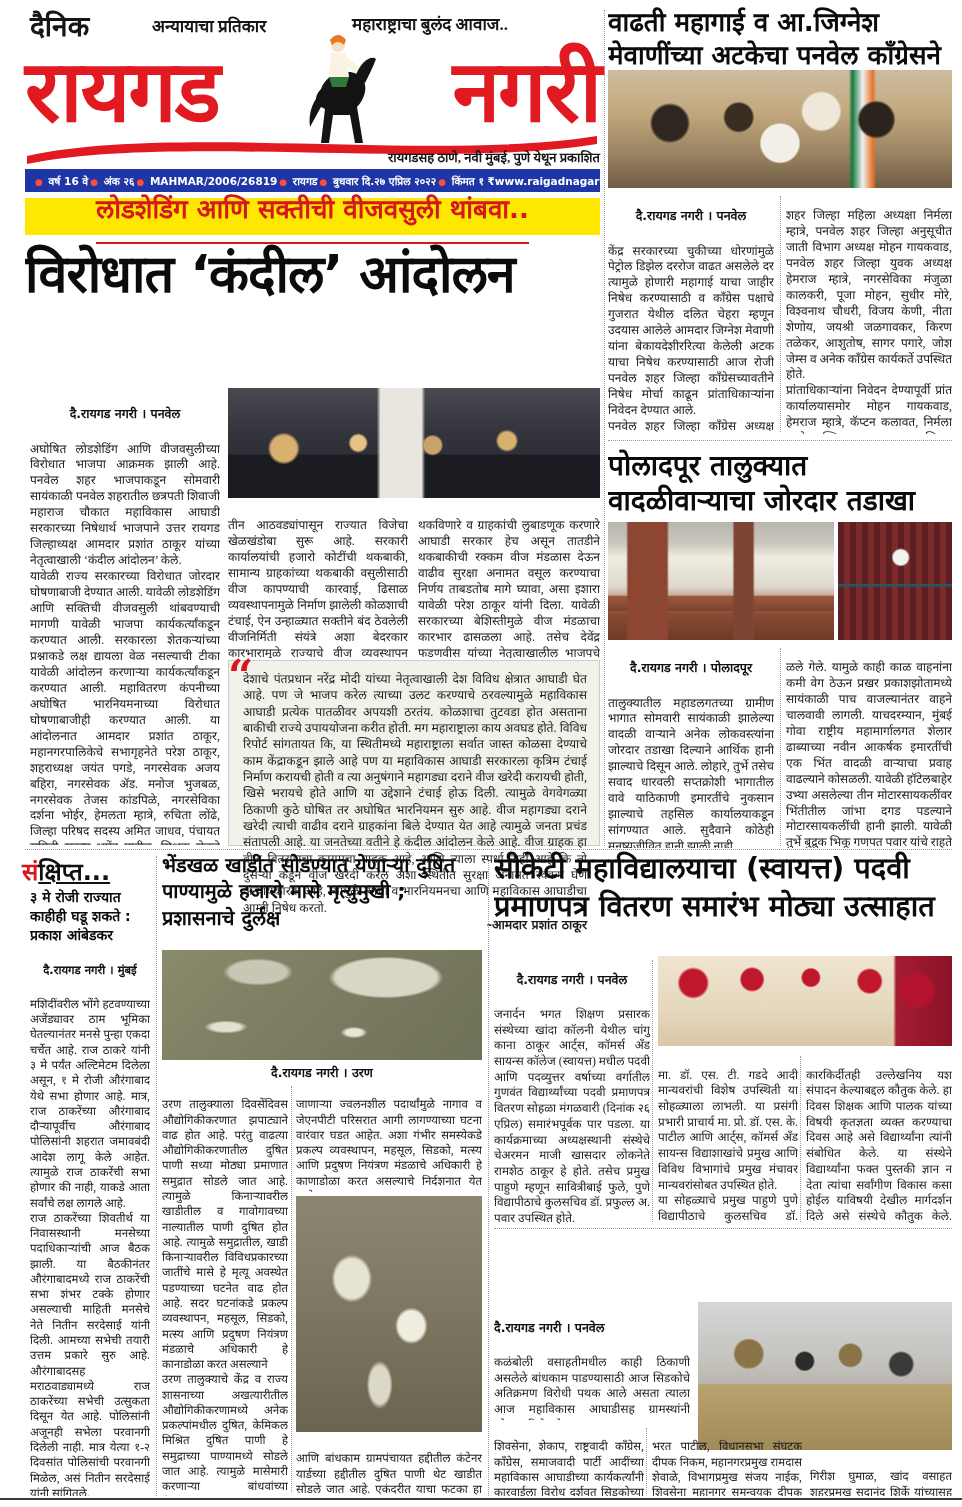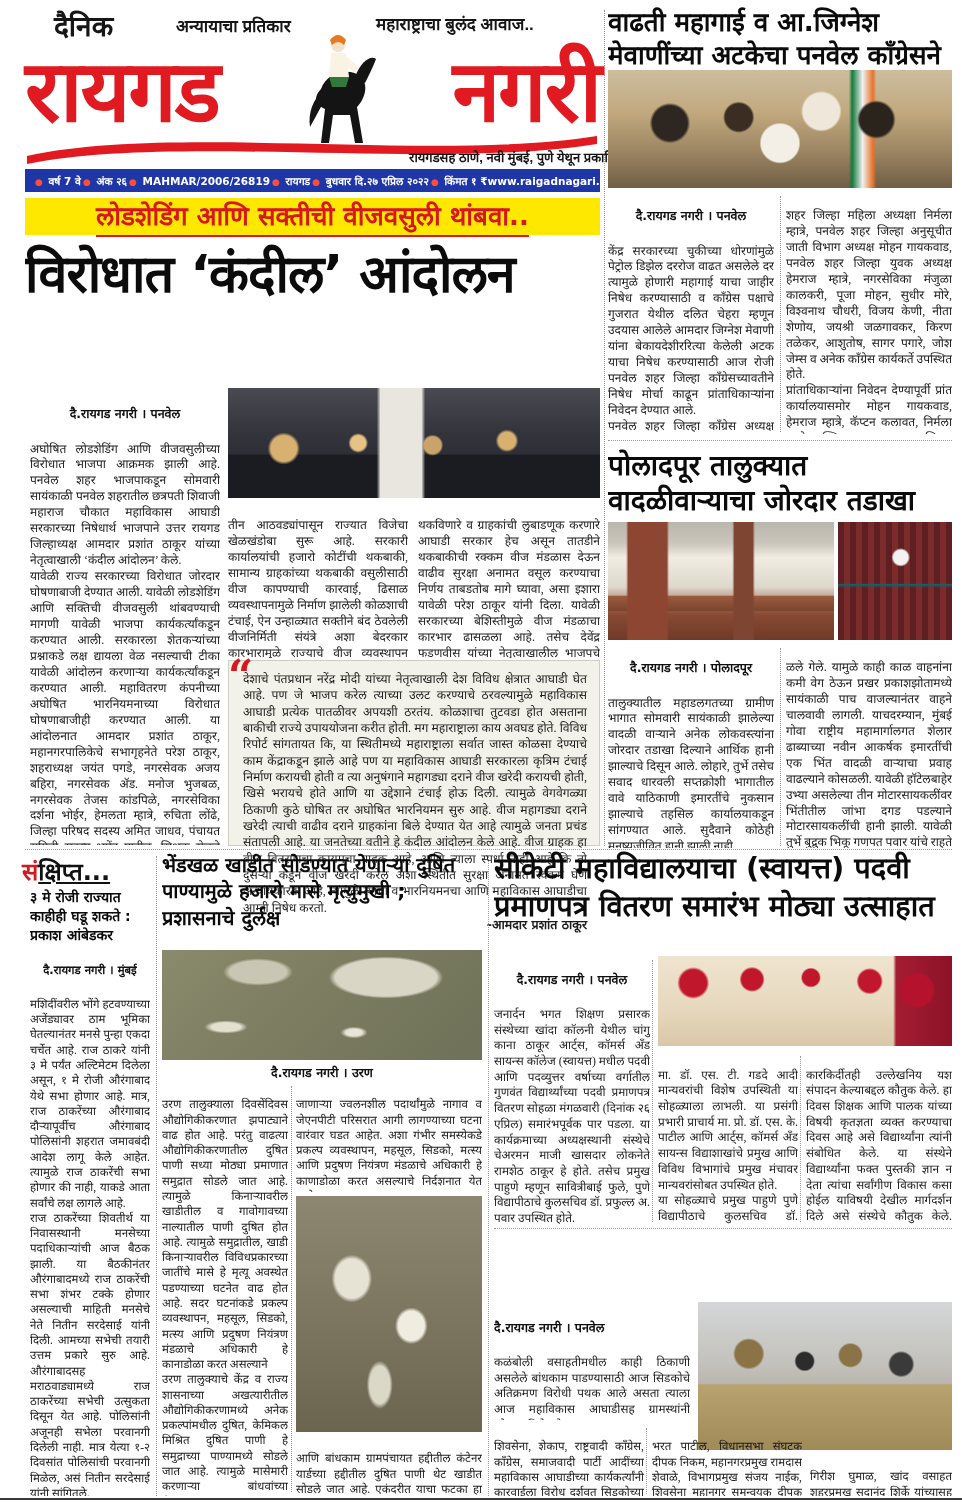--- a/index.html
+++ b/index.html
@@ -1,27 +1,27 @@
 <!DOCTYPE html>
 <html lang="mr"><head>
 <meta charset="utf-8">
 <style>
   html,body{margin:0;padding:0;background:#ffffff;}
   body{font-family:"Liberation Serif","DejaVu Serif",serif;}
   #page{position:relative;width:962px;height:1507px;background:#fff;overflow:hidden;color:#161616;}
-  .sans{font-family:Liberation Sans, sans-serif;margin-left:24px;}
+  .sans{font-family:Liberation Serif, serif;}
   .abs{position:absolute;}
   .hl{font-family:"DejaVu Sans","Liberation Sans",sans-serif;font-weight:bold;color:#0b0b0b;line-height:1.26;}
   .col{position:absolute;text-align:justify;font-size:12px;line-height:1.33;color:#1c1c1c;overflow:hidden;white-space:pre-line;}
   .byline{font-family:"DejaVu Sans","Liberation Sans",sans-serif;font-weight:bold;font-size:12.5px;text-align:center;color:#111;margin-bottom:3px;white-space:normal;}
   .photo{position:absolute;overflow:hidden;}
   .vdot{position:absolute;width:0;border-left:1px dotted #9a9a9a;}
   .hdot{position:absolute;height:0;border-top:1px dotted #9a9a9a;}
   .kickerband{position:absolute;left:25px;top:198px;width:575px;height:37px;background:#ffe800;display:flex;align-items:center;justify-content:center;}
-  .kickerband span{color:#d6181e;font-weight:bold;font-size:26px;font-family:"DejaVu Sans",sans-serif;border-bottom:2px solid #d6181e;padding-bottom:2px;}
+  .kickerband span{color:#d6181e;font-weight:bold;font-size:26px;font-family:"DejaVu Sans",sans-serif;border-bottom:2px solid #d6181e;padding-bottom:16px;}
   .infobar{position:absolute;left:25px;top:169px;width:575px;height:23px;background:#1f37a6;color:#fff;display:flex;align-items:center;justify-content:space-between;padding:0 8px;box-sizing:border-box;font-family:"DejaVu Sans",sans-serif;font-size:10.5px;font-weight:bold;white-space:nowrap;}
   .infobar .dot{color:#ff4d3c;font-size:9px;margin:0 2px;}
   .logo-row{position:absolute;left:25px;top:26px;width:575px;height:130px;display:flex;align-items:center;justify-content:space-between;}
   .logo-word{color:#e01a20;font-family:"DejaVu Sans","Liberation Sans",sans-serif;font-weight:800;font-size:86px;line-height:1;letter-spacing:-2px;}
   .quotebox{position:absolute;left:228px;top:660px;width:372px;height:186px;background:#f3f2ea;border:1px solid #cfcec3;box-sizing:border-box;padding:10px 12px 8px 14px;}
   .quotebox .qmark{position:absolute;left:-1px;top:-6px;color:#d6181e;font-size:44px;font-weight:bold;font-family:"DejaVu Serif",serif;line-height:1;}
   .quotebox .qtext{font-size:12.2px;line-height:1.34;text-align:justify;color:#1c1c1c;}
   .quotebox .qattr{display:block;text-align:right;font-weight:bold;font-family:"DejaVu Sans",sans-serif;font-size:12.5px;margin-top:1px;}
   .bottomrule{position:absolute;left:0;top:1498px;width:962px;border-top:2px solid #3a3a3a;}
   
@@ -107,21 +107,21 @@
   </div>
 
   <div class="abs" style="left:25px;top:132px;width:575px;height:34px;">
     <svg width="575" height="34" viewBox="0 0 575 34">
         <path d="M2 24 C150 -8 410 30 572 4 L572 12 C410 38 150 2 2 32 Z" fill="#e01a20"></path>
       </svg>
   </div>
   <div class="abs sans" style="left:330px;top:148px;width:270px;text-align:right;font-size:13px;font-weight:bold;">रायगडसह ठाणे, नवी मुंबई, पुणे येथून प्रकाशित</div>
 
   <div class="infobar">
-    <span><span class="dot">●</span> <span>वर्ष 7 वे</span></span>
+    <span><span class="dot">●</span> <span>वर्ष 16 वे</span></span>
     <span><span class="dot">●</span> <span>अंक २६</span></span>
     <span><span class="dot">●</span> <span>MAHMAR/2006/26819</span></span>
     <span><span class="dot">●</span> <span>रायगड</span></span>
     <span><span class="dot">●</span> <span>बुधवार दि.२७ एप्रिल २०२२</span></span>
     <span><span class="dot">●</span> <span>किंमत १ ₹</span></span>
     <span>www.raigadnagari.com</span>
   </div>
 
   <div class="kickerband">
     <span>लोडशेडिंग आणि सक्तीची वीजवसुली थांबवा..</span>

